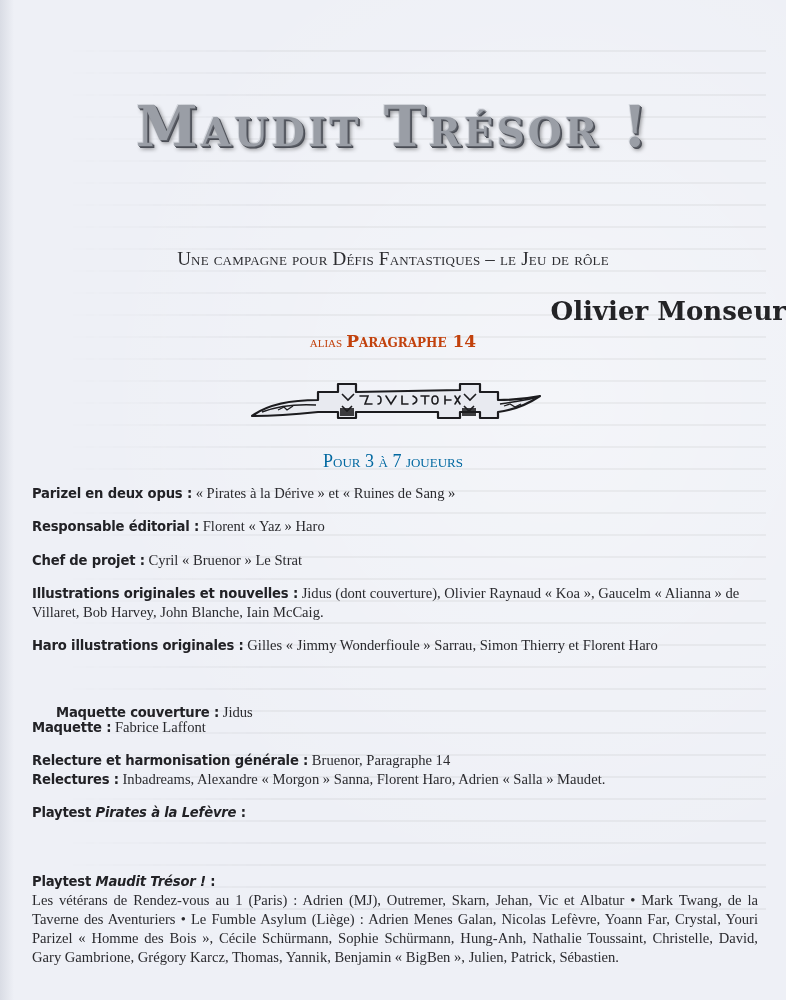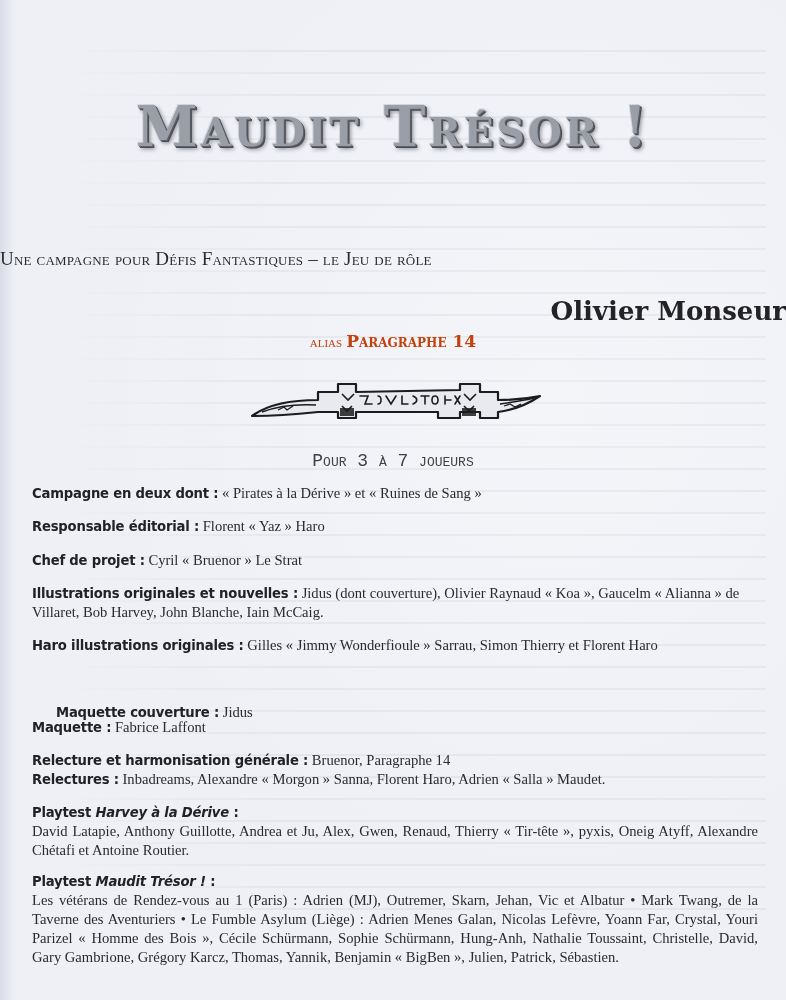--- a/index.html
+++ b/index.html
@@ -56,20 +56,21 @@
         3px 3px 4px rgba(0,0,0,0.45),
         -1px -1px 0 #d6d9df;
       line-height: 1;
     }
 
     .subtitle {
       position: absolute;
       left: 0;
       right: 0;
       top: 248px;
+      text-align: center;
       font-family: "Liberation Serif", serif;
       font-size: 19px;
       font-variant: small-caps;
       color: #2c2c30;
       letter-spacing: 0.2px;
     }
 
     .author {
       position: absolute;
       left: 0;
@@ -110,24 +111,24 @@
       width: 294px;
       height: 48px;
     }
 
     .players {
       position: absolute;
       left: 0;
       right: 0;
       top: 451px;
       text-align: center;
-      font-family: Liberation Mono, monospace;
+      font-family: Liberation Serif, serif;
       font-size: 18px;
       font-variant: small-caps;
-      color: #404040;
+      color: #0369a1;
     }
 
     .credits {
       position: absolute;
       left: 32px;
       right: 28px;
       top: 484px;
       font-family: "Liberation Serif", serif;
       font-size: 14.6px;
       line-height: 19px;
@@ -182,21 +183,21 @@
     <rect x="92" y="30" width="14" height="8" fill="#1c1c1f" opacity="0.85"></rect>
     <rect x="214" y="30" width="14" height="8" fill="#1c1c1f" opacity="0.85"></rect>
     <path d="M30 32 l6 -3 l3 3 l6 -4 M256 28 l6 -2 l5 3 l6 -3" fill="none" stroke="#1c1c1f" stroke-width="1.3"></path>
   </svg>
 </div>
 
 <div class="players">Pour 3 à 7 joueurs</div>
 
 <div class="credits">
   <div class="credit" style="top:0px;">
-    <span class="label">Campagne en deux dont :</span>
+    <span class="label">Parizel en deux opus :</span>
     <span class="value">« Pirates à la Dérive » et « Ruines de Sang »</span>
   </div>
   <div class="credit" style="top:33px;">
     <span class="label">Responsable éditorial :</span>
     <span class="value">Florent « Yaz » Haro</span>
   </div>
   <div class="credit" style="top:67px;">
     <span class="label">Chef de projet :</span>
     <span class="value">Cyril « Bruenor » Le Strat</span>
   </div>
@@ -218,20 +219,19 @@
   </div>
   <div class="credit" style="top:260px;margin-top:7px;">
     <span class="label">Relecture et harmonisation générale :</span>
     <span class="value">Bruenor, Paragraphe 14</span>
   </div>
   <div class="credit" style="top:286px;">
     <span class="label">Relectures :</span>
     <span class="value">Inbadreams, Alexandre « Morgon » Sanna, Florent Haro, Adrien « Salla » Maudet.</span>
   </div>
   <div class="credit block" style="top:319px;">
-    <span class="label"><span>Playtest</span> <em>Harvey à la Dérive</em><span> :</span></span>
-    <span class="value">David Latapie, Anthony Guillotte, Andrea et Ju, Alex, Gwen, Renaud, Thierry « Tir-tête », pyxis, Oneig Atyff, Alexandre Chétafi et Antoine Routier.</span>
+    <span class="label"><span>Playtest</span> <em>Pirates à la Lefèvre</em><span> :</span></span>
   </div>
   <div class="credit block" style="top:388px;">
     <span class="label"><span>Playtest</span> <em>Maudit Trésor !</em><span> :</span></span>
     <span class="value">Les vétérans de Rendez-vous au 1 (Paris) : Adrien (MJ), Outremer, Skarn, Jehan, Vic et Albatur • Mark Twang, de la Taverne des Aventuriers • Le Fumble Asylum (Liège) : Adrien Menes Galan, Nicolas Lefèvre, Yoann Far, Crystal, Youri Parizel « Homme des Bois », Cécile Schürmann, Sophie Schürmann, Hung-Anh, Nathalie Toussaint, Christelle, David, Gary Gambrione, Grégory Karcz, Thomas, Yannik, Benjamin « BigBen », Julien, Patrick, Sébastien.</span>
   </div>
 </div>
 
 </body></html>

